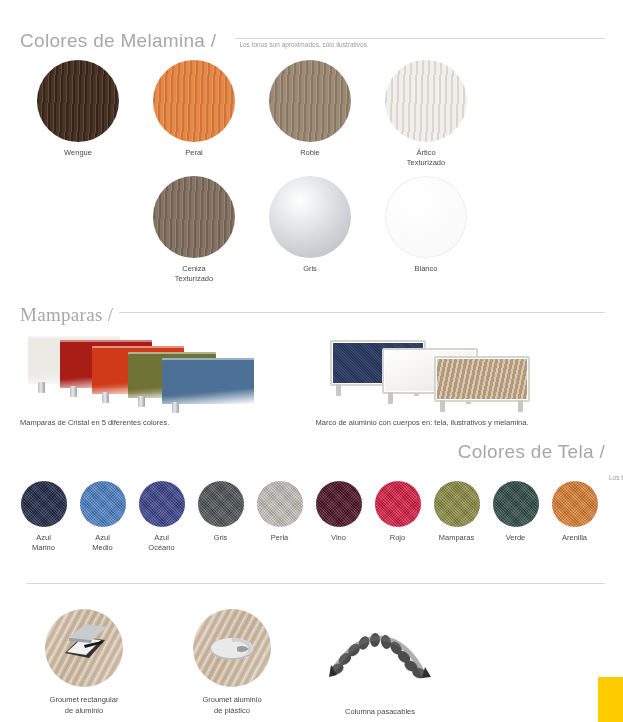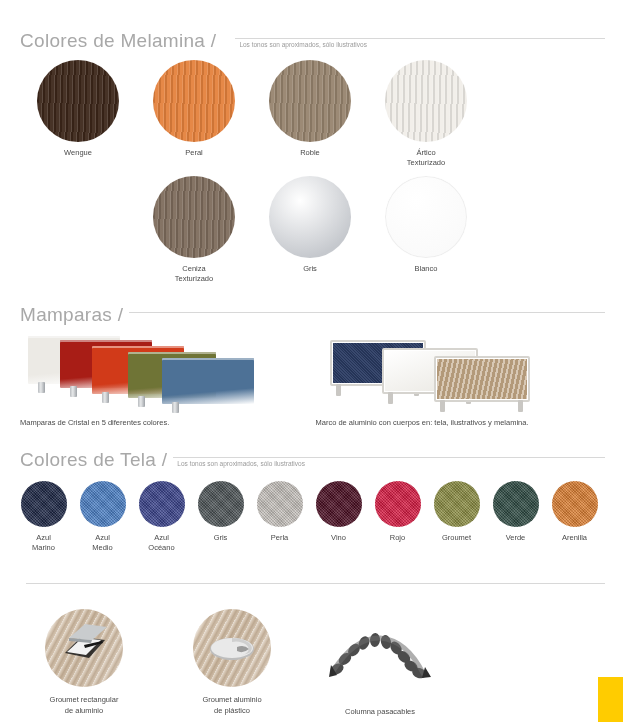--- a/index.html
+++ b/index.html
@@ -164,21 +164,21 @@
   <div class="swatch-cell">
     <div class="circle mel-circle" id="mel6" style="background-image: radial-gradient(circle at 38% 30%, rgb(255, 255, 255) 0%, rgb(197, 200, 205) 75%); background-color: rgb(197, 200, 205);"></div>
     <div class="swatch-label">Gris</div>
   </div>
   <div class="swatch-cell">
     <div class="circle mel-circle" id="mel7" style="background-image: radial-gradient(circle at 38% 30%, rgb(255, 255, 255) 0%, rgb(250, 250, 250) 75%); background-color: rgb(250, 250, 250); box-shadow: rgb(238, 238, 238) 0px 0px 0px 1px inset;"></div>
     <div class="swatch-label">Blanco</div>
   </div>
 </div>
 
-<div class="section-head" style="margin-top:12px;">
+<div class="section-head" style="margin-top:12px;font-family:Liberation Serif, serif;">
   <div class="section-title">Mamparas /</div>
   <div class="rule-wrap">
     <div class="rule"></div>
   </div>
 </div>
 
 <div class="mampara-area">
   <div class="mampara-block">
     <div class="mampara-img" id="glass-img">
         <div class="panel" style="left: 4px; top: 4px; width: 92px; height: 48px; background: linear-gradient(175deg, rgb(236, 234, 229) 0%, rgb(236, 234, 229) 70%, rgba(255, 255, 255, 0.28) 100%); box-shadow: rgba(255, 255, 255, 0.45) 0px 2px 0px inset;"></div>
@@ -212,21 +212,21 @@
           <div class="frame-outer"></div>
           <div class="frame-inner" style="background-image: repeating-linear-gradient(102deg, rgba(255, 255, 255, 0.35) 0px, rgba(255, 255, 255, 0.35) 2px, rgba(130, 100, 65, 0.25) 2px, rgba(130, 100, 65, 0.25) 5px), linear-gradient(rgb(195, 171, 140), rgb(195, 171, 140));"></div>
         </div>
         <div class="frame-leg" style="left: 120px; top: 68px;"></div>
         <div class="frame-leg" style="left: 198px; top: 68px;"></div>
       </div>
     <div class="mampara-caption">Marco de aluminio con cuerpos en: tela, ilustrativos y melamina.</div>
   </div>
 </div>
 
-<div class="section-head" style="margin-top:14px;">
+<div class="section-head" style="margin-top:14px;flex-direction:column;">
   <div class="section-title">Colores de Tela /</div>
   <div class="rule-wrap">
     <div class="rule"></div>
     <div class="note-abs">Los tonos son aproximados, sólo ilustrativos</div>
   </div>
 </div>
 
 <div class="swatch-row" id="fabric-row" style="margin-top:10px;">
   <div class="swatch-cell">
     <div class="circle fab-circle" id="fab0" style="background-image: repeating-linear-gradient(45deg, rgba(255, 255, 255, 0.13) 0px, rgba(255, 255, 255, 0.13) 1px, rgba(0, 0, 0, 0.12) 1px, rgba(0, 0, 0, 0.12) 2px), repeating-linear-gradient(-45deg, rgba(255, 255, 255, 0.1) 0px, rgba(255, 255, 255, 0.1) 1px, rgba(0, 0, 0, 0.08) 1px, rgba(0, 0, 0, 0.08) 2px), linear-gradient(rgb(29, 39, 69), rgb(29, 39, 69)); background-color: rgb(29, 39, 69);"></div>
@@ -254,21 +254,21 @@
   <div class="swatch-cell">
     <div class="circle fab-circle" id="fab5" style="background-image: repeating-linear-gradient(45deg, rgba(255, 255, 255, 0.13) 0px, rgba(255, 255, 255, 0.13) 1px, rgba(0, 0, 0, 0.12) 1px, rgba(0, 0, 0, 0.12) 2px), repeating-linear-gradient(-45deg, rgba(255, 255, 255, 0.1) 0px, rgba(255, 255, 255, 0.1) 1px, rgba(0, 0, 0, 0.08) 1px, rgba(0, 0, 0, 0.08) 2px), linear-gradient(rgb(74, 14, 34), rgb(74, 14, 34)); background-color: rgb(74, 14, 34);"></div>
     <div class="swatch-label">Vino</div>
   </div>
   <div class="swatch-cell">
     <div class="circle fab-circle" id="fab6" style="background-image: repeating-linear-gradient(45deg, rgba(255, 255, 255, 0.13) 0px, rgba(255, 255, 255, 0.13) 1px, rgba(0, 0, 0, 0.12) 1px, rgba(0, 0, 0, 0.12) 2px), repeating-linear-gradient(-45deg, rgba(255, 255, 255, 0.1) 0px, rgba(255, 255, 255, 0.1) 1px, rgba(0, 0, 0, 0.08) 1px, rgba(0, 0, 0, 0.08) 2px), linear-gradient(rgb(214, 27, 66), rgb(214, 27, 66)); background-color: rgb(214, 27, 66);"></div>
     <div class="swatch-label">Rojo</div>
   </div>
   <div class="swatch-cell">
     <div class="circle fab-circle" id="fab7" style="background-image: repeating-linear-gradient(45deg, rgba(255, 255, 255, 0.13) 0px, rgba(255, 255, 255, 0.13) 1px, rgba(0, 0, 0, 0.12) 1px, rgba(0, 0, 0, 0.12) 2px), repeating-linear-gradient(-45deg, rgba(255, 255, 255, 0.1) 0px, rgba(255, 255, 255, 0.1) 1px, rgba(0, 0, 0, 0.08) 1px, rgba(0, 0, 0, 0.08) 2px), linear-gradient(rgb(138, 140, 67), rgb(138, 140, 67)); background-color: rgb(138, 140, 67);"></div>
-    <div class="swatch-label">Groumet</div>
+    <div class="swatch-label">Mamparas</div>
   </div>
   <div class="swatch-cell">
     <div class="circle fab-circle" id="fab8" style="background-image: repeating-linear-gradient(45deg, rgba(255, 255, 255, 0.13) 0px, rgba(255, 255, 255, 0.13) 1px, rgba(0, 0, 0, 0.12) 1px, rgba(0, 0, 0, 0.12) 2px), repeating-linear-gradient(-45deg, rgba(255, 255, 255, 0.1) 0px, rgba(255, 255, 255, 0.1) 1px, rgba(0, 0, 0, 0.08) 1px, rgba(0, 0, 0, 0.08) 2px), linear-gradient(rgb(46, 74, 66), rgb(46, 74, 66)); background-color: rgb(46, 74, 66);"></div>
     <div class="swatch-label">Verde</div>
   </div>
   <div class="swatch-cell">
     <div class="circle fab-circle" id="fab9" style="background-image: repeating-linear-gradient(45deg, rgba(255, 255, 255, 0.13) 0px, rgba(255, 255, 255, 0.13) 1px, rgba(0, 0, 0, 0.12) 1px, rgba(0, 0, 0, 0.12) 2px), repeating-linear-gradient(-45deg, rgba(255, 255, 255, 0.1) 0px, rgba(255, 255, 255, 0.1) 1px, rgba(0, 0, 0, 0.08) 1px, rgba(0, 0, 0, 0.08) 2px), linear-gradient(rgb(219, 127, 51), rgb(219, 127, 51)); background-color: rgb(219, 127, 51);"></div>
     <div class="swatch-label">Arenilla</div>
   </div>
 </div>

